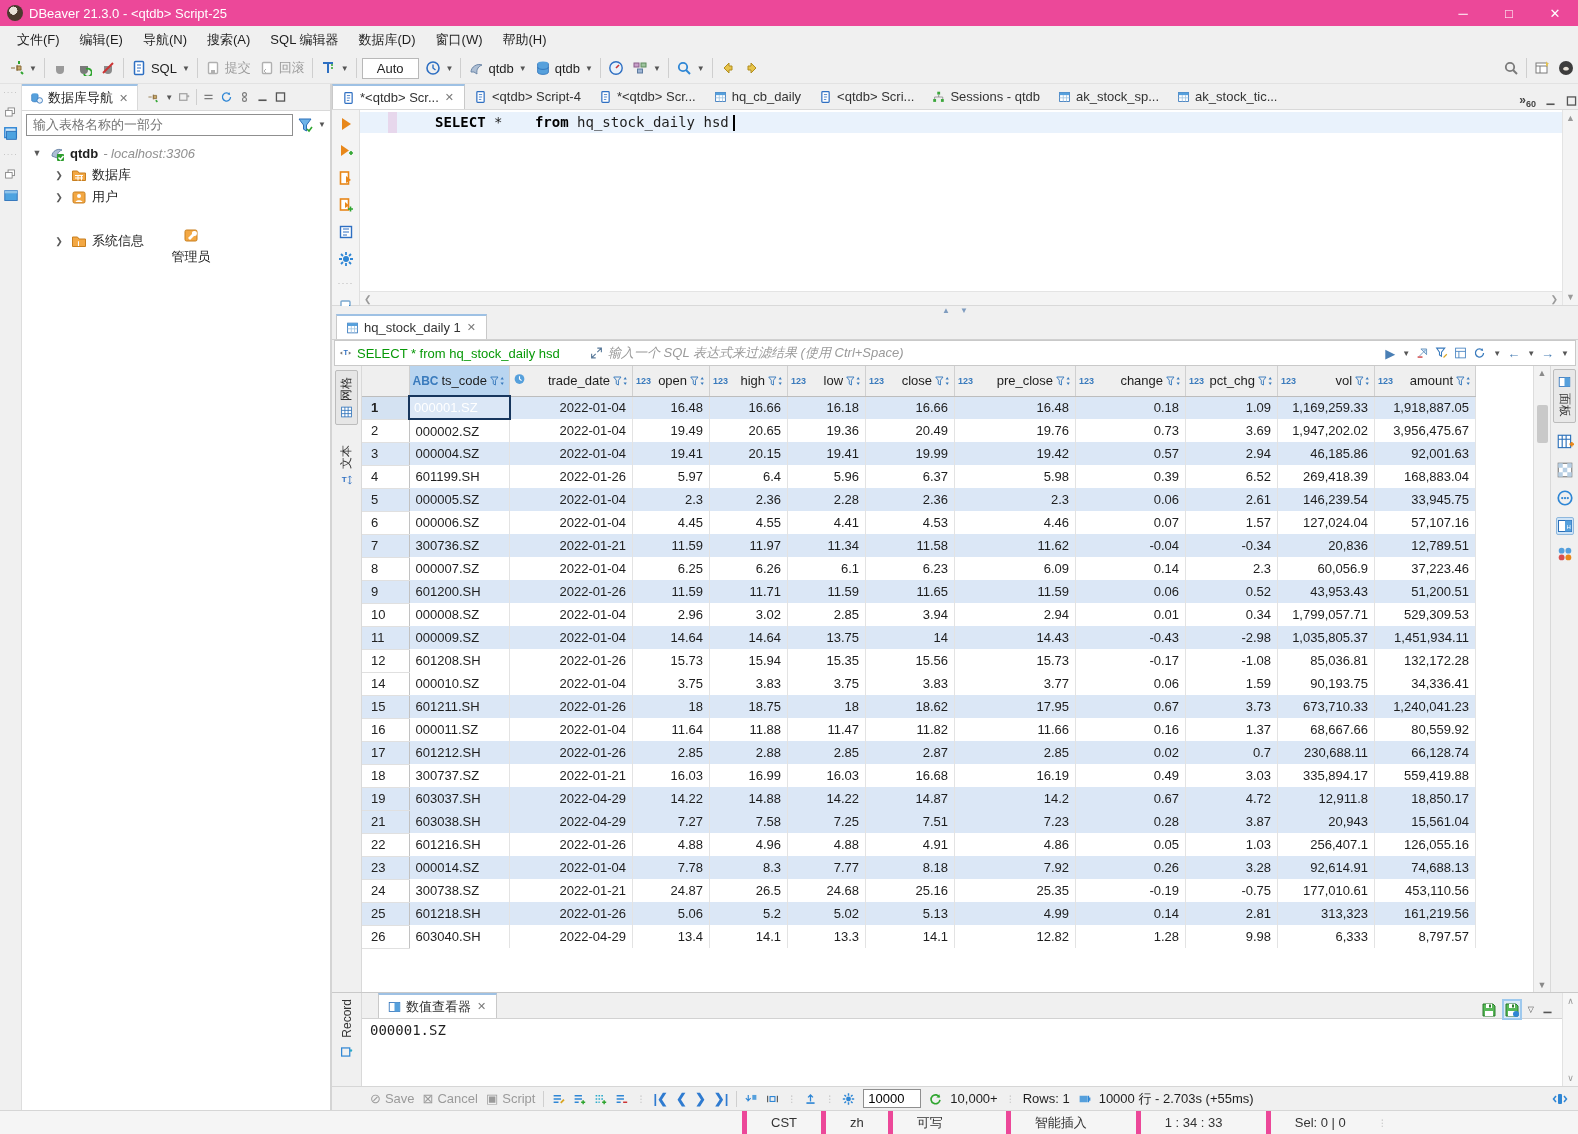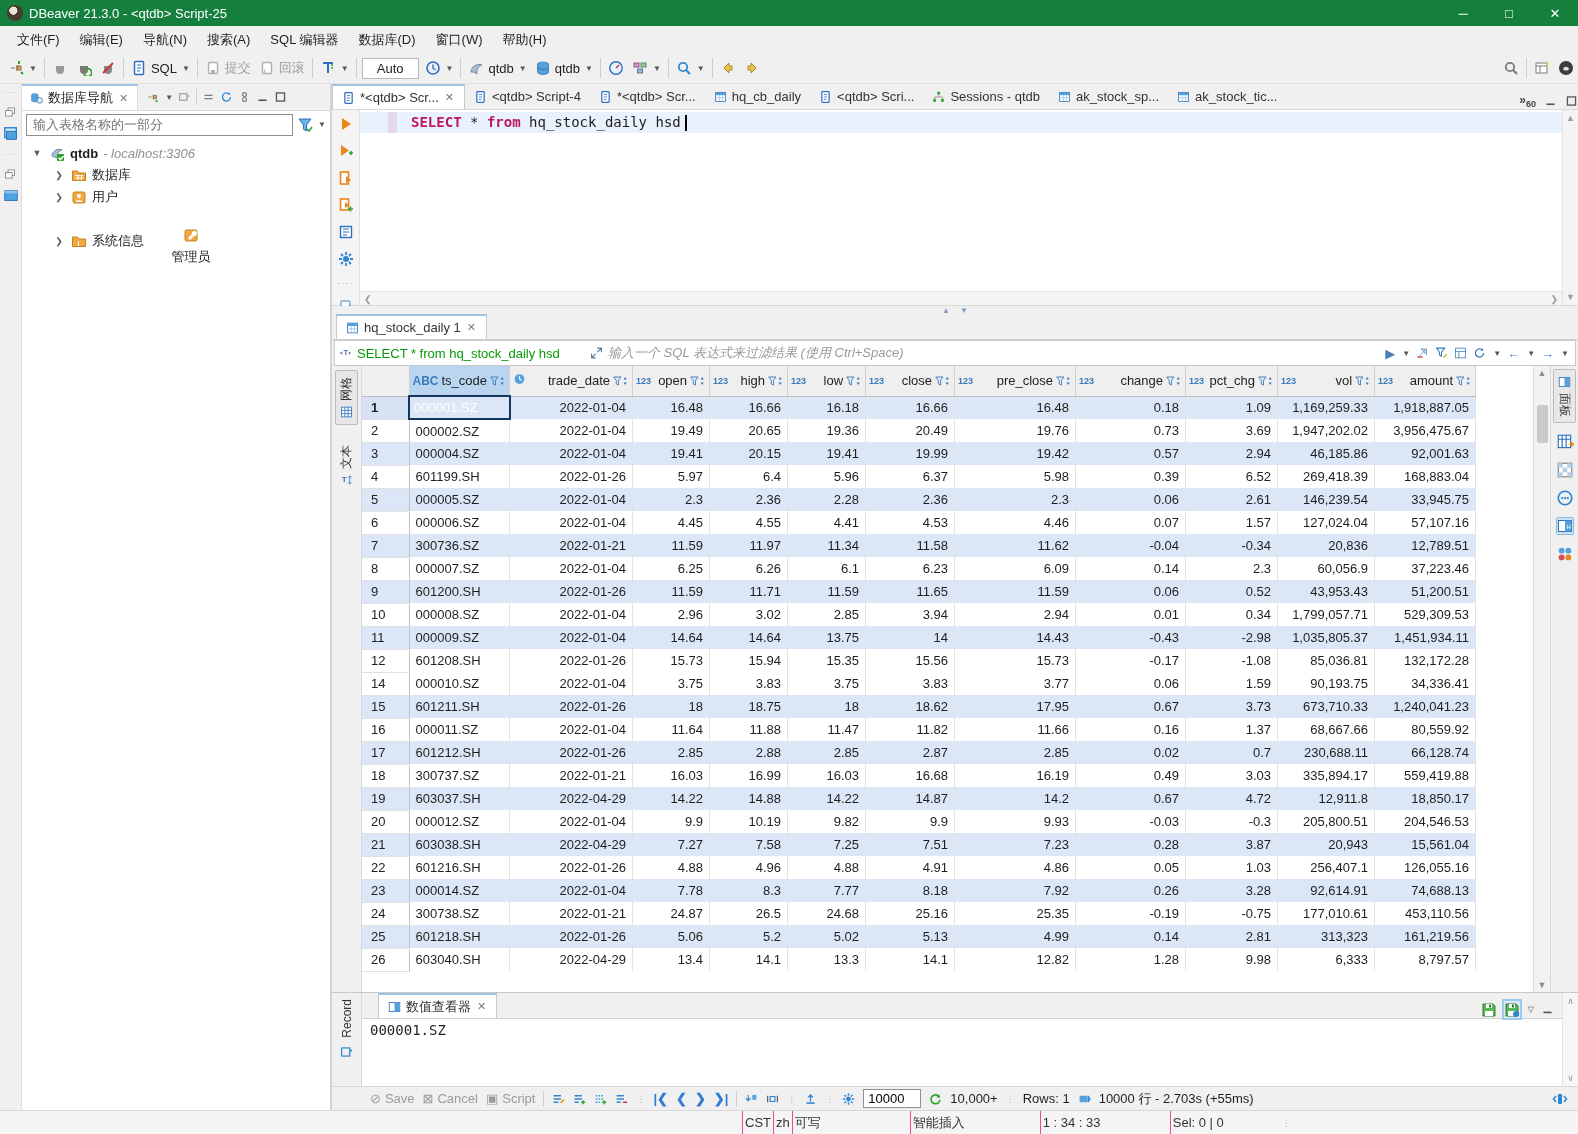--- a/index.html
+++ b/index.html
@@ -1,21 +1,21 @@
 <!DOCTYPE html>
 <html><head>
 <meta charset="utf-8">
 <style>
   * { margin:0; padding:0; box-sizing:border-box; }
   html,body { width:1578px; height:1134px; overflow:hidden; }
   body { font-family:"Liberation Sans", sans-serif; font-size:13px; color:#1e1e1e; background:#f0f0f0; }
   .app { width:1578px; height:1134px; display:flex; flex-direction:column; background:#f0f0f0; }
 
   
-  .titlebar { height:26px; background:#15803d; color:#fff; display:flex; align-items:center; flex:0 0 26px; }
+  .titlebar { height:26px; background:#ec4899; color:#fff; display:flex; align-items:center; flex:0 0 26px; }
   .titlebar .logo { width:16px; height:16px; border-radius:50%; background:radial-gradient(circle at 40% 35%, #e8e2d8 0 28%, #4a3a2e 30% 100%); margin:0 6px 0 7px; }
   .titlebar .wtitle { flex:1; font-size:13px; }
   .winbtn { width:46px; height:26px; display:flex; align-items:center; justify-content:center; font-size:13px; color:#fff; }
 
   
   .menubar { height:27px; display:flex; align-items:center; padding-left:8px; gap:2px; flex:0 0 27px; }
   .menu-item { padding:3px 9px; border-radius:3px; }
 
   
   .toolbar { height:31px; display:flex; align-items:center; padding-left:4px; flex:0 0 31px; border-bottom:1px solid #e2e2e2; }
@@ -62,21 +62,21 @@
   .chev sub { font-size:9px; }
 
   
   .editor-wrap { height:196px; display:flex; background:#fff; flex:0 0 196px; border-bottom:1px solid #d9d9d9; }
   .ed-vtools { width:28px; flex:0 0 28px; background:#f4f4f4; border-right:1px solid #e0e0e0; display:flex; flex-direction:column; align-items:center; padding-top:6px; gap:11px; }
   .ed-main { flex:1; display:flex; flex-direction:column; min-width:0; }
   .ed-body { flex:1; position:relative; font-family:"DejaVu Sans Mono", monospace; font-size:14px; }
   .ed-line1 { position:absolute; left:0; right:0; top:2px; height:21px; background:#e9f2fc; display:flex; align-items:center; }
   .gutterblock { width:9px; height:21px; background:#e7d7ec; margin-left:28px; }
   .sqltext { margin-left:14px; white-space:pre; }
-  .kw { color:#be185d; font-weight:bold; }
+  .kw { color:#000000; font-weight:bold;margin-left:24px; }
   .caret { display:inline-block; width:2px; height:16px; background:#000; vertical-align:middle; margin-left:4px; }
   .ed-hscroll { height:14px; background:#f4f4f4; border-top:1px solid #e4e4e4; display:flex; align-items:center; justify-content:space-between; color:#9a9a9a; font-size:9px; padding:0 4px; flex:0 0 14px; }
   .ed-vscroll { width:16px; flex:0 0 16px; background:#f4f4f4; border-left:1px solid #e4e4e4; display:flex; flex-direction:column; align-items:center; justify-content:space-between; color:#9a9a9a; font-size:9px; padding:3px 0; }
   .splitter { height:8px; background:#f0f0f0; display:flex; align-items:center; justify-content:center; gap:10px; color:#7f9cbf; font-size:8px; flex:0 0 8px; }
 
   
   .res-tabbar { height:26px; background:#f0f0f0; display:flex; align-items:flex-end; border-bottom:1px solid #d0d0d0; flex:0 0 26px; }
   .filterbar { height:26px; background:#fff; border:1px solid #c9c9c9; margin:0 2px; display:flex; align-items:center; padding:0 4px; gap:5px; flex:0 0 26px; }
   .fquery { color:#089908; font-family:"Liberation Sans",sans-serif; white-space:nowrap; overflow:hidden; width:228px; flex:0 0 228px; }
   .fplace { color:#9a9a9a; font-style:italic; white-space:nowrap; overflow:hidden; flex:1; }
@@ -126,21 +126,21 @@
   
   .btoolbar { height:24px; flex:0 0 24px; background:#f0f0f0; border-top:1px solid #d6d6d6; display:flex; align-items:center; padding-left:38px; gap:8px; font-size:13px; }
   .bbtn { display:flex; align-items:center; gap:4px; color:#9a9a9a; }
   .bico { color:#2f7bd0; font-weight:bold; }
   .binput { width:58px; height:19px; border:1px solid #8f8f8f; background:#fff; text-align:left; padding:0 4px; font-family:"Liberation Sans",sans-serif; font-size:13px; }
   .bsep { width:1px; height:16px; background:#cfcfcf; }
   .bdots { color:#b5b5b5; font-size:9px; }
 
   
   .statusbar { height:24px; flex:0 0 24px; background:#f5f5f5; border-top:1px solid #d6d6d6; display:flex; align-items:center; font-size:13px; color:#333; }
-  .sseg { padding:0 2px; border-left:1px solid #ec4899; height:100%; display:flex; align-items:center; white-space:nowrap; }
+  .sseg { padding:0 24px; border-left:5px solid #ec4899; height:100%; display:flex; align-items:center; white-space:nowrap; }
 </style>
 </head>
 <body>
 
 <div class="app">
 
   <div class="titlebar">
     <span class="logo"></span>
     <span class="wtitle">DBeaver 21.3.0 - &lt;qtdb&gt; Script-25</span>
     <span class="winbtn">─</span>
@@ -1143,34 +1143,20 @@
                   <td class="num">14.22</td>
                   <td class="num">14.88</td>
                   <td class="num">14.22</td>
                   <td class="num">14.87</td>
                   <td class="num">14.2</td>
                   <td class="num">0.67</td>
                   <td class="num">4.72</td>
                   <td class="num">12,911.8</td>
                   <td class="num">18,850.17</td>
                 </tr>
-                <tr class="even">
-                  <td class="rownum">20</td>
-                  <td class="">000012.SZ</td>
-                  <td class="num">2022-01-04</td>
-                  <td class="num">9.9</td>
-                  <td class="num">10.19</td>
-                  <td class="num">9.82</td>
-                  <td class="num">9.9</td>
-                  <td class="num">9.93</td>
-                  <td class="num">-0.03</td>
-                  <td class="num">-0.3</td>
-                  <td class="num">205,800.51</td>
-                  <td class="num">204,546.53</td>
-                </tr>
                 <tr class="odd">
                   <td class="rownum">21</td>
                   <td class="">603038.SH</td>
                   <td class="num">2022-04-29</td>
                   <td class="num">7.27</td>
                   <td class="num">7.58</td>
                   <td class="num">7.25</td>
                   <td class="num">7.51</td>
                   <td class="num">7.23</td>
                   <td class="num">0.28</td>

